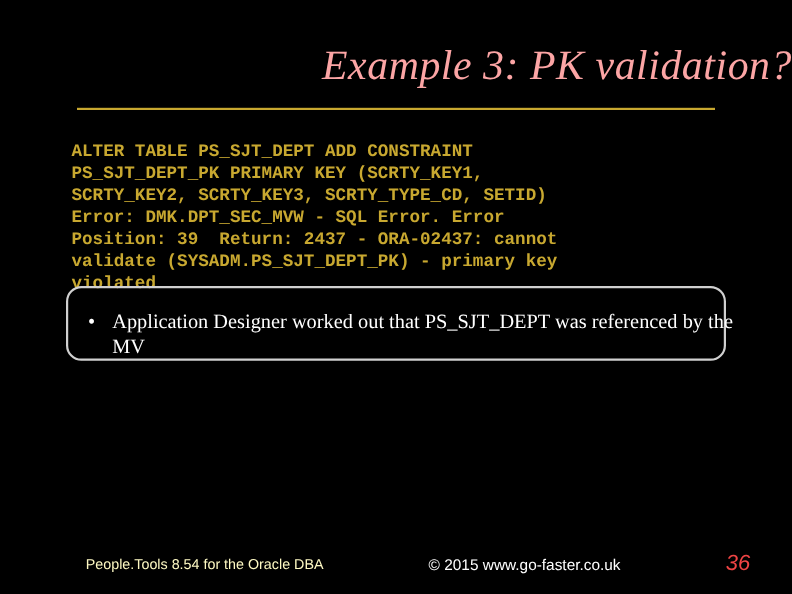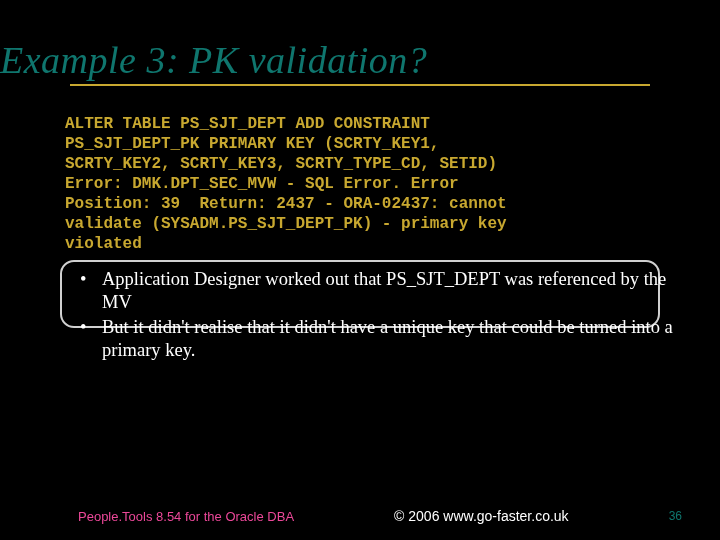--- a/index.html
+++ b/index.html
@@ -4,26 +4,26 @@
 <style>
   * { margin: 0; padding: 0; box-sizing: border-box; }
   html, body { width: 720px; height: 540px; background: #000; overflow: hidden; }
   .slide {
     width: 720px; height: 540px;
     background: #000;
     position: relative;
     font-family: "Times New Roman", serif;
   }
   .title {
-    color: #0f766e;
+    color: #fca5a5;
     font-style: italic;
     font-size: 38px;
-    text-align: left;
+    text-align: right;
     padding-top: 38px;
-    padding-bottom: 2px;
+    padding-bottom: 16px;
     font-weight: 500;
     letter-spacing: 0.5px;
   }
   .underline {
     height: 2px;
     background: #c8a830;
     margin: 0 70px 28px 70px;
   }
   .code-block {
     color: #c8a830;
@@ -70,23 +70,23 @@
   .footer {
     position: absolute;
     bottom: 16px;
     left: 0; right: 0;
     display: flex;
     align-items: center;
     font-family: Arial, sans-serif;
     font-size: 13px;
     padding: 0 38px 0 78px;
   }
-  .footer .left { color: #ec4899; flex: 0 0 auto; }
+  .footer .left { color: #fef9c3; flex: 0 0 auto; }
   .footer .center { color: #fff; flex: 1; text-align: center; font-size: 14px; }
-  .footer .right { color: #0f766e; flex: 0 0 auto; font-size: 12px; }
+  .footer .right { color: #ef4444; flex: 0 0 auto; font-size: 20px; font-style: italic; }
 </style>
 </head>
 <body>
 
 <div class="slide">
 
   <div class="title">Example 3: PK validation?</div>
   <div class="underline"></div>
 
   <div class="code-block"><span>ALTER TABLE PS_SJT_DEPT ADD CONSTRAINT</span>
@@ -94,22 +94,21 @@
 <span>SCRTY_KEY2, SCRTY_KEY3, SCRTY_TYPE_CD, SETID)</span>
 <span>Error: DMK.DPT_SEC_MVW - SQL Error. Error</span>
 <span>Position: 39  Return: 2437 - </span><span class="bold">ORA-02437: cannot</span>
 <span class="bold">validate (SYSADM.PS_SJT_DEPT_PK) - primary key</span>
 <span class="bold">violated</span></div>
 
   <div class="highlight-box"></div>
 
   <ul class="bullets">
     <li><span>Application Designer worked out that PS_SJT_DEPT was referenced by the MV</span></li>
-    <li><span>But it didn't realise that it didn't have a unique key that could be turned into a primary key.</span></li>
   </ul>
 
   <div class="footer">
     <span class="left">People.Tools 8.54 for the Oracle DBA</span>
-    <span class="center">© 2006 www.go-faster.co.uk</span>
+    <span class="center">© 2015 www.go-faster.co.uk</span>
     <span class="right">36</span>
   </div>
 
 </div>
 
 </body></html>

